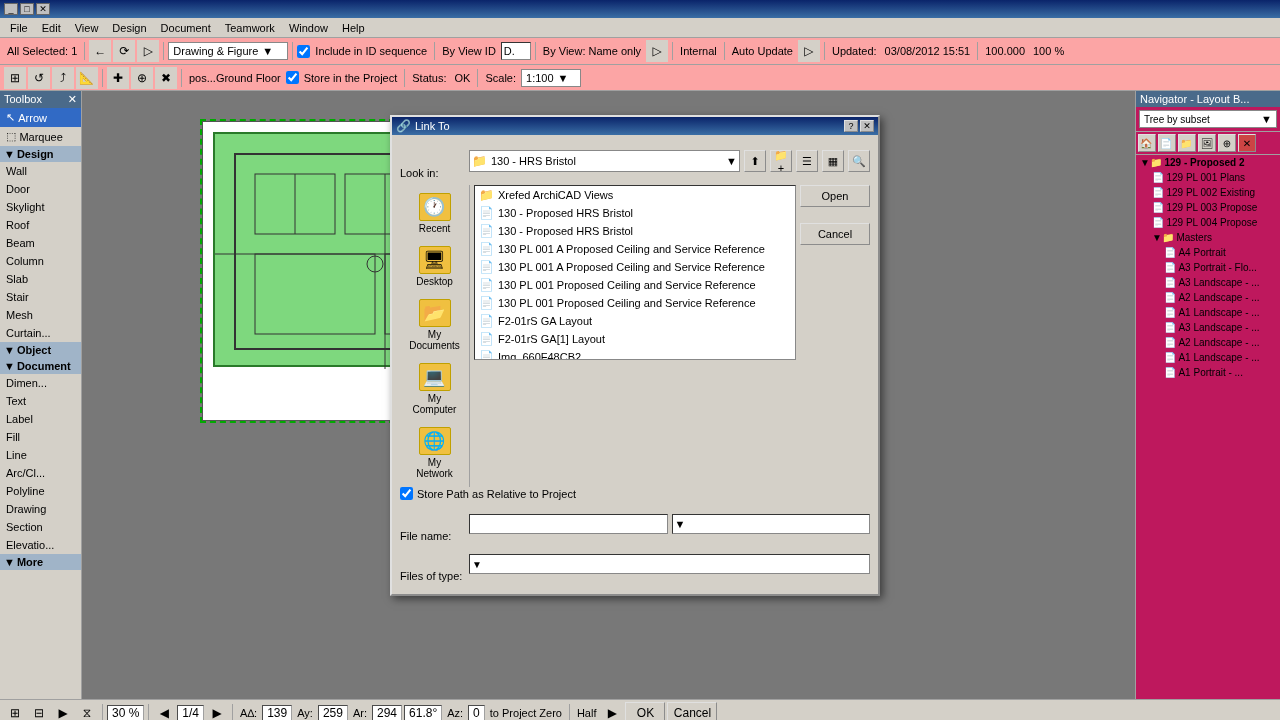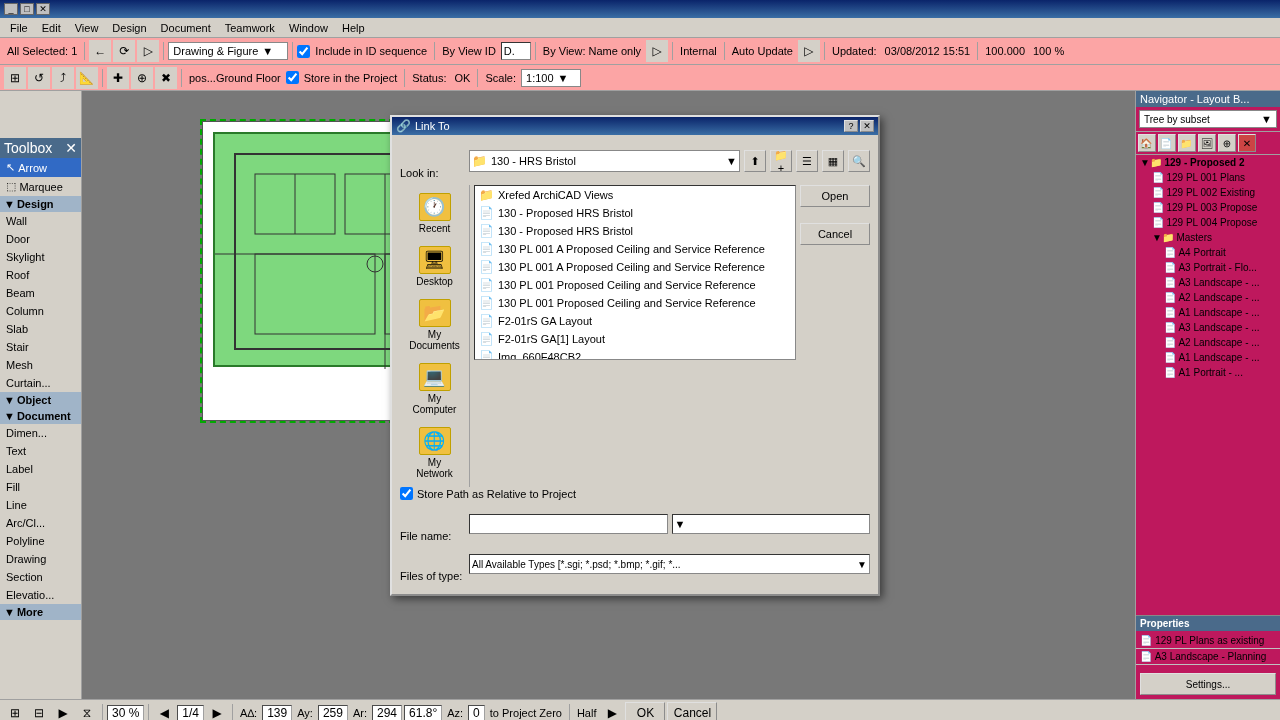--- a/index.html
+++ b/index.html
@@ -20,21 +20,21 @@
     .tb-btn { width: 22px; height: 22px; background: #d4d0c8; border: 1px solid transparent; cursor: pointer; display: flex; align-items: center; justify-content: center; font-size: 12px; }
     .tb-separator { width: 1px; height: 18px; background: #a0a0a0; margin: 0 2px; }
     .tb-input { height: 18px; border: 1px inset #888; background: white; padding: 0 2px; font-size: 11px; }
     .tb-label { font-size: 11px; padding: 0 3px; white-space: nowrap; }
 
     
     .main-area { display: flex; height: calc(720px - 18px - 20px - 52px - 22px); }
 
     
     .toolbox { width: 82px; background: #d4d0c8; border-right: 1px solid #a0a0a0; overflow-y: auto; }
-    .toolbox-header { background: #4a6a8a; color: white; padding: 2px 4px; display: flex; align-items: center; justify-content: space-between; font-size: 14px; margin-top: 47px; }
+    .toolbox-header { background: #4a6a8a; color: white; padding: 2px 4px; display: flex; align-items: flex-start; justify-content: space-between; font-size: 11px; }
     .toolbox-item { padding: 3px 6px; cursor: pointer; font-size: 11px; display: flex; align-items: center; gap: 3px; }
     .toolbox-item.selected { background: #316ac5; color: white; }
     .toolbox-section { background: #a0b4c8; padding: 2px 4px; font-size: 11px; font-weight: bold; cursor: pointer; display: flex; align-items: center; gap: 2px; }
 
     
     .canvas-area { flex: 1; background: #808080; position: relative; overflow: hidden; }
     .canvas-bg { position: absolute; top: 0; left: 0; right: 0; bottom: 0; background: #787878; }
 
     
     .right-panel { width: 145px; background: #be185d; border-left: 1px solid #a0a0a0; display: flex; flex-direction: column; }
@@ -360,36 +360,20 @@
       <div class="tree-item" style="padding-left:28px;">
         <span style="font-size:10px;">📄</span>
         <span>A1 Landscape - ...</span>
       </div>
       <div class="tree-item" style="padding-left:28px;">
         <span style="font-size:10px;">📄</span>
         <span>A1 Portrait - ...</span>
       </div>
     </div>
 
-    <div style="border-top:1px solid #888;">
-      <div class="props-header">
-        <span>Properties</span>
-      </div>
-      <div class="props-row">
-        <span style="font-size:10px;">📄</span>
-        <span>129 PL Plans as existing</span>
-      </div>
-      <div class="props-row">
-        <span style="font-size:10px;">📄</span>
-        <span>A3 Landscape - Planning</span>
-      </div>
-      <div style="padding:4px;">
-        <button class="props-btn">Settings...</button>
-      </div>
-    </div>
   </div>
 
 </div>
 
 <div class="bottom-toolbar">
   <button class="tb-btn">⊞</button>
   <button class="tb-btn">⊟</button>
   <button class="tb-btn">▶</button>
   <button class="tb-btn">⧖</button>
   <div class="tb-separator"></div>
@@ -531,19 +515,18 @@
 
       <div class="dialog-input-row">
         <span class="dialog-label">File name:</span>
         <input class="dialog-input" type="text" style="">
         <div class="dialog-filetype" style="width:20px;">▼</div>
       </div>
 
       <div class="dialog-input-row">
         <span class="dialog-label">Files of type:</span>
         <div class="dialog-filetype" style="flex:1;font-size:10px;">
-          <span style="overflow:hidden;text-overflow:ellipsis;white-space:nowrap;flex:1;font-size:10px;">All Available Types [*.sgi; *.psd; *.bmp; *.gif; *...</span>
           <span>▼</span>
         </div>
       </div>
     </div>
   </div>
 </div>
 
 </body></html>

